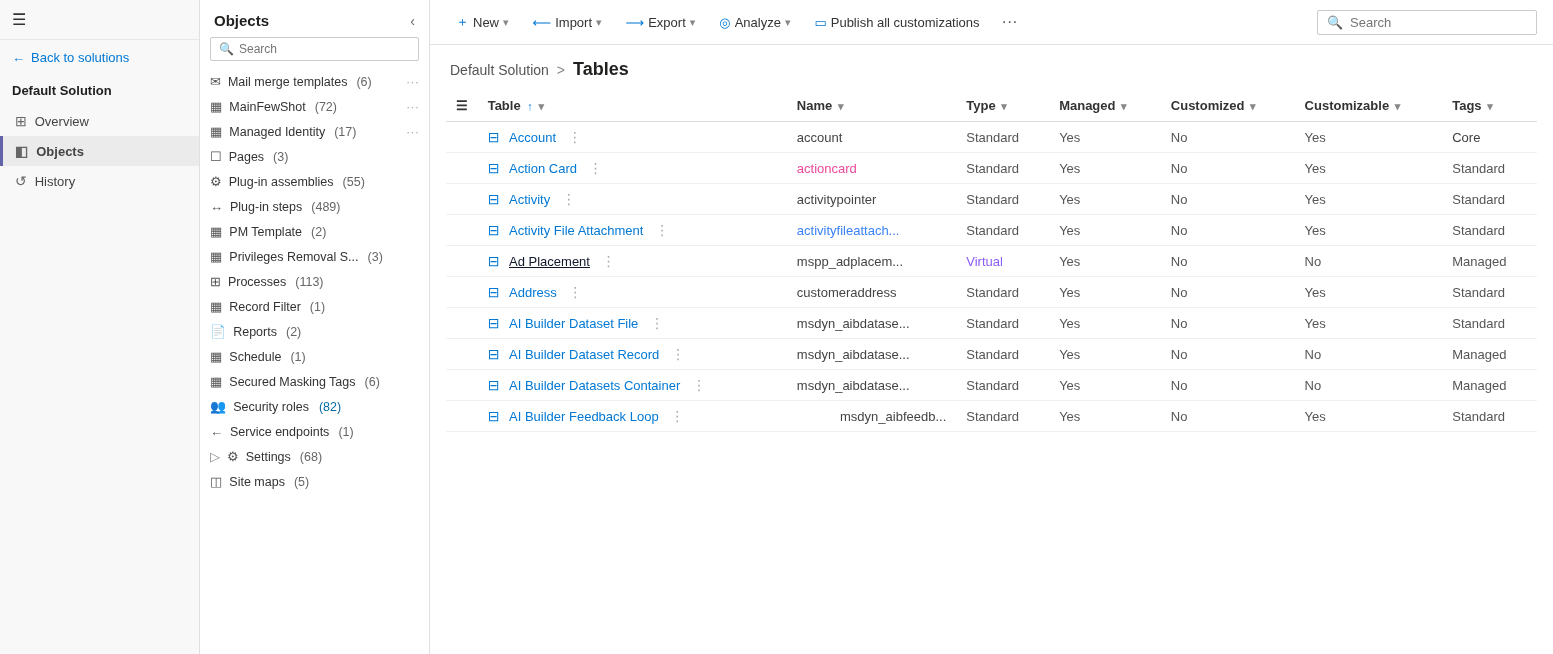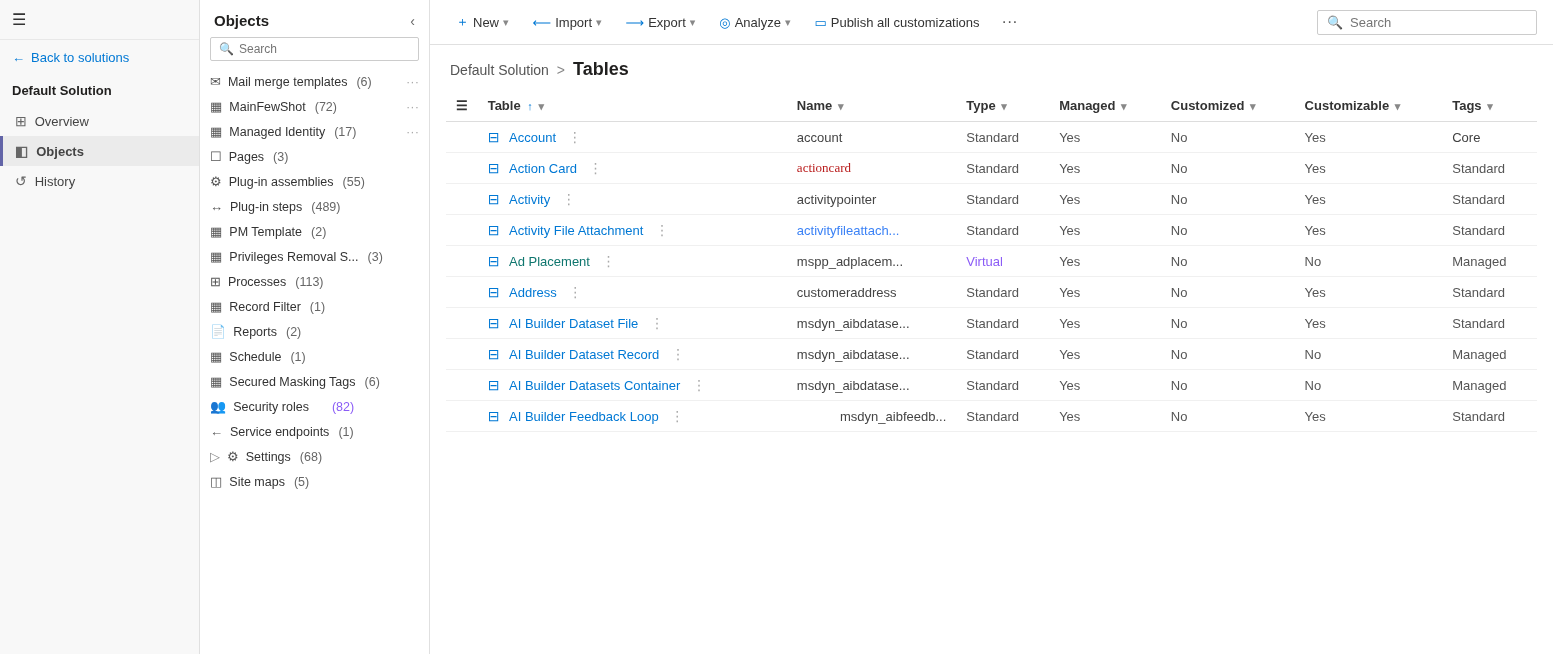--- a/index.html
+++ b/index.html
@@ -300,21 +300,21 @@
       <span style="color:#666;margin-left:2px;">(1)</span>
     </div>
     <div class="obj-item">
       <span class="obj-icon">▦</span>
       <span>Secured Masking Tags</span>
       <span style="color:#666;margin-left:2px;">(6)</span>
     </div>
     <div class="obj-item">
       <span class="obj-icon">👥</span>
       <span>Security roles</span>
-      <span style="color:#8b5cf6;margin-left:16px;">(82)</span>
+      <span style="color:#0369a1;margin-left:3px;">(82)</span>
     </div>
     <div class="obj-item">
       <span class="obj-icon">←</span>
       <span>Service endpoints</span>
       <span style="color:#666;margin-left:2px;">(1)</span>
     </div>
     <div class="obj-item">
       <span class="obj-icon" style="color:#888;">▷</span>
       <span class="obj-icon">⚙</span>
       <span>Settings</span>
@@ -421,21 +421,21 @@
     <td style="color:#555;">Yes</td>
     <td style="color:#404040;">Core</td>
   </tr>
           <tr>
     <td class="select-col"></td>
     <td>
       <span class="table-icon" style="display:inline-block;margin-right:6px;">⊟</span>
       <span class="name-cell" style="cursor:pointer;color:#0078d4;">Action Card</span>
       <span class="dots-btn" style="margin-left:4px;font-size:14px;">⋮</span>
     </td>
-    <td style="color:#b91c1c;font-family:Liberation Serif, serif;">actioncard</td>
+    <td style="color:#ec4899;">actioncard</td>
     <td style="color:#555;">Standard</td>
     <td style="color:#555;">Yes</td>
     <td style="color:#555;">No</td>
     <td style="color:#555;">Yes</td>
     <td style="color:#555;">Standard</td>
   </tr>
           <tr>
     <td class="select-col"></td>
     <td>
       <span class="table-icon" style="display:inline-block;margin-right:6px;">⊟</span>
@@ -460,21 +460,21 @@
     <td style="color:#555;">Standard</td>
     <td style="color:#555;">Yes</td>
     <td style="color:#555;">No</td>
     <td style="color:#555;">Yes</td>
     <td style="color:#555;">Standard</td>
   </tr>
           <tr>
     <td class="select-col"></td>
     <td>
       <span class="table-icon" style="display:inline-block;margin-right:6px;">⊟</span>
-      <span class="name-cell" style="cursor:pointer;color:#0f766e;">Ad Placement</span>
+      <span class="name-cell" style="cursor:pointer;color:#0f172a;text-decoration:underline;">Ad Placement</span>
       <span class="dots-btn" style="margin-left:4px;font-size:14px;">⋮</span>
     </td>
     <td style="color:#444;">mspp_adplacem...</td>
     <td style="color:#8b5cf6;margin-top:32px;">Virtual</td>
     <td style="color:#555;">Yes</td>
     <td style="color:#555;">No</td>
     <td style="color:#555;">No</td>
     <td style="color:#555;">Managed</td>
   </tr>
           <tr>

